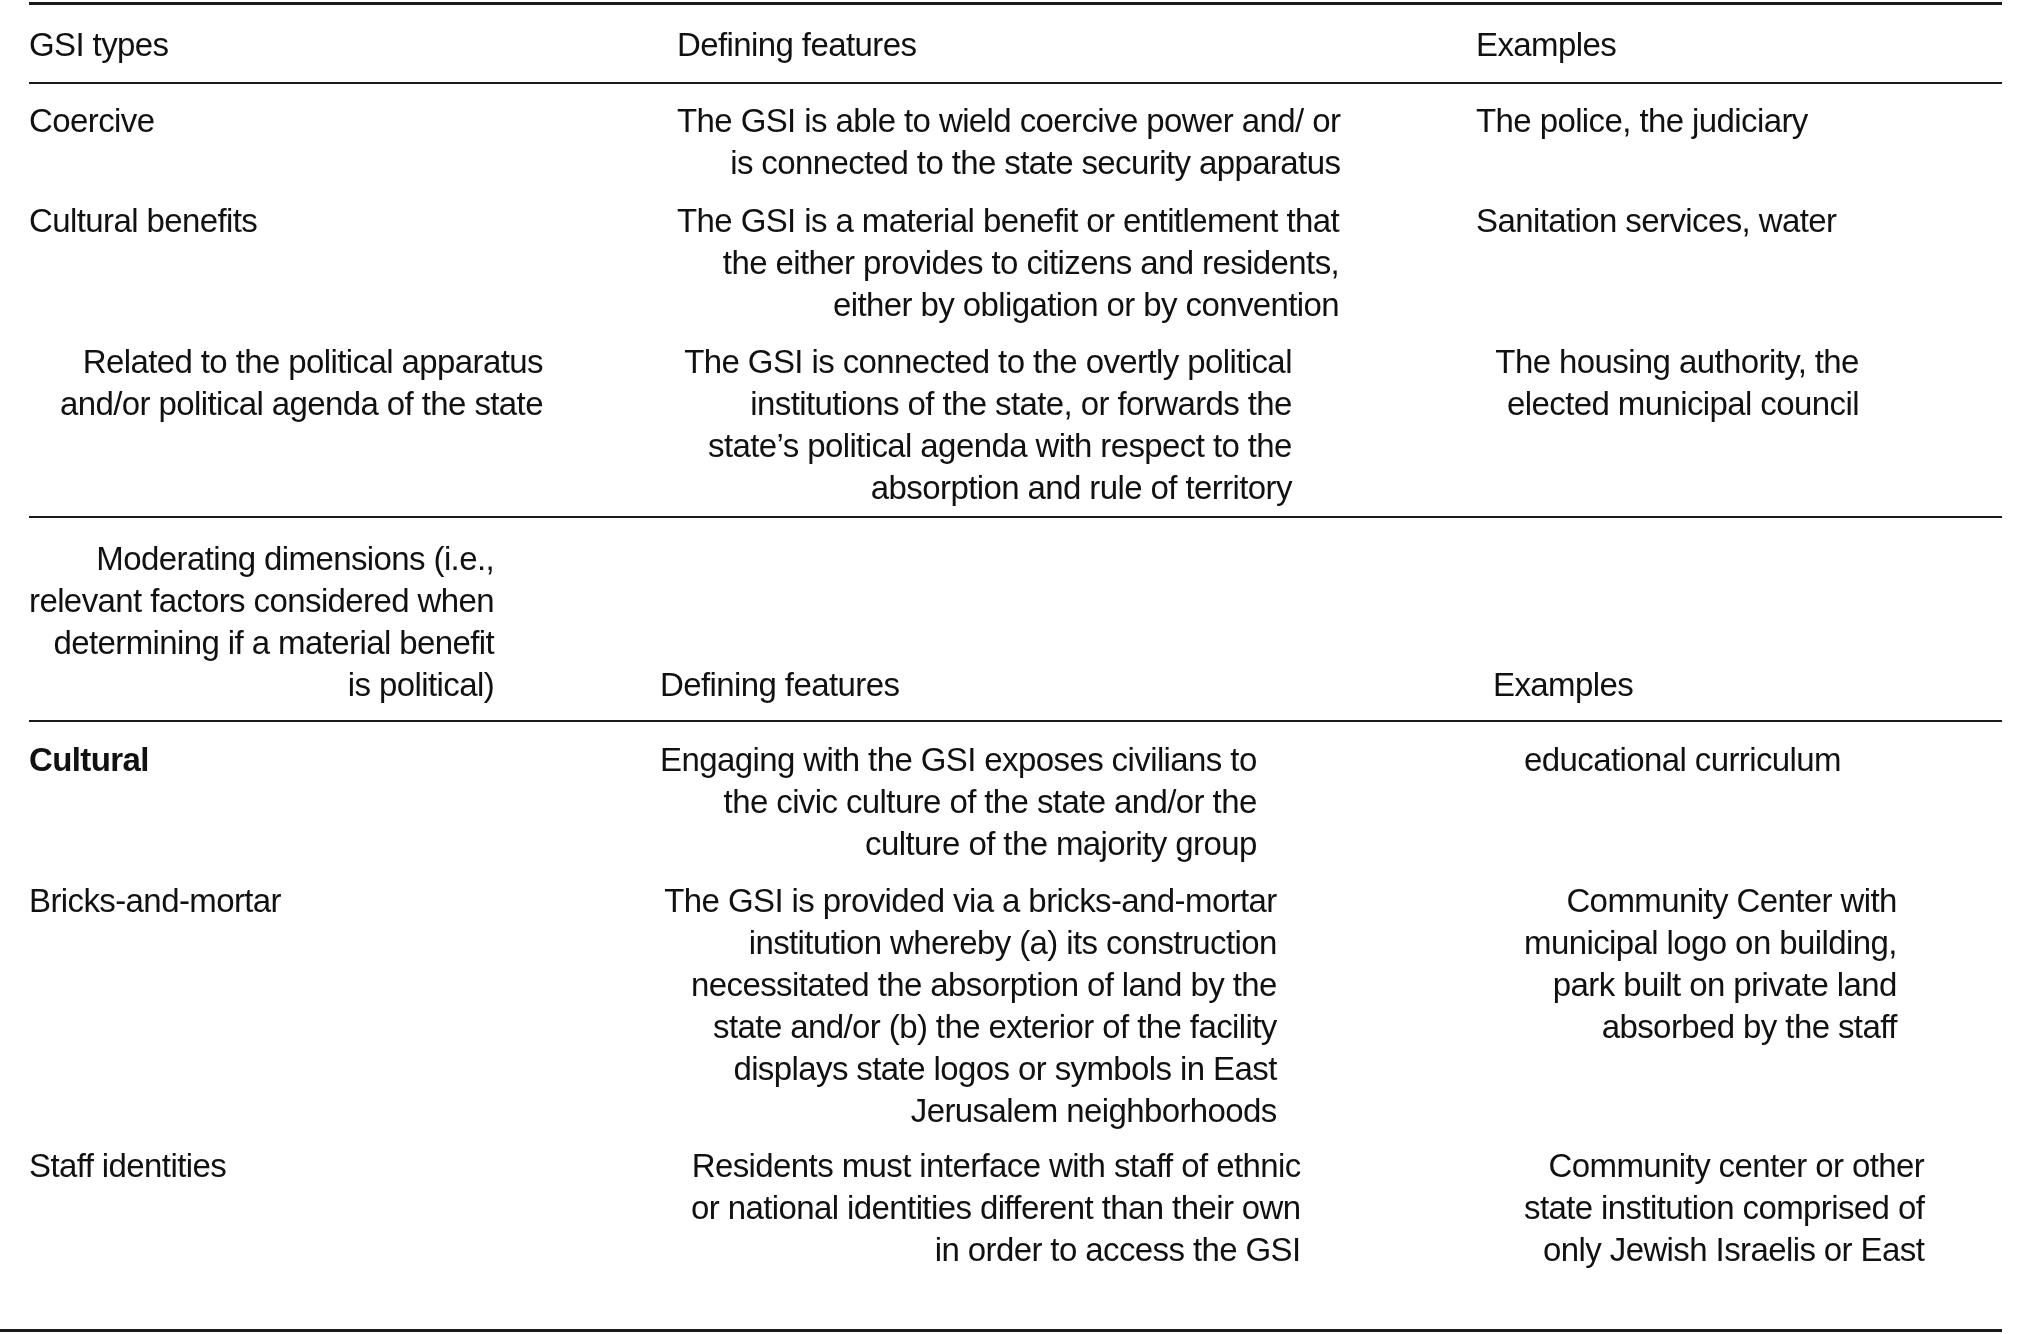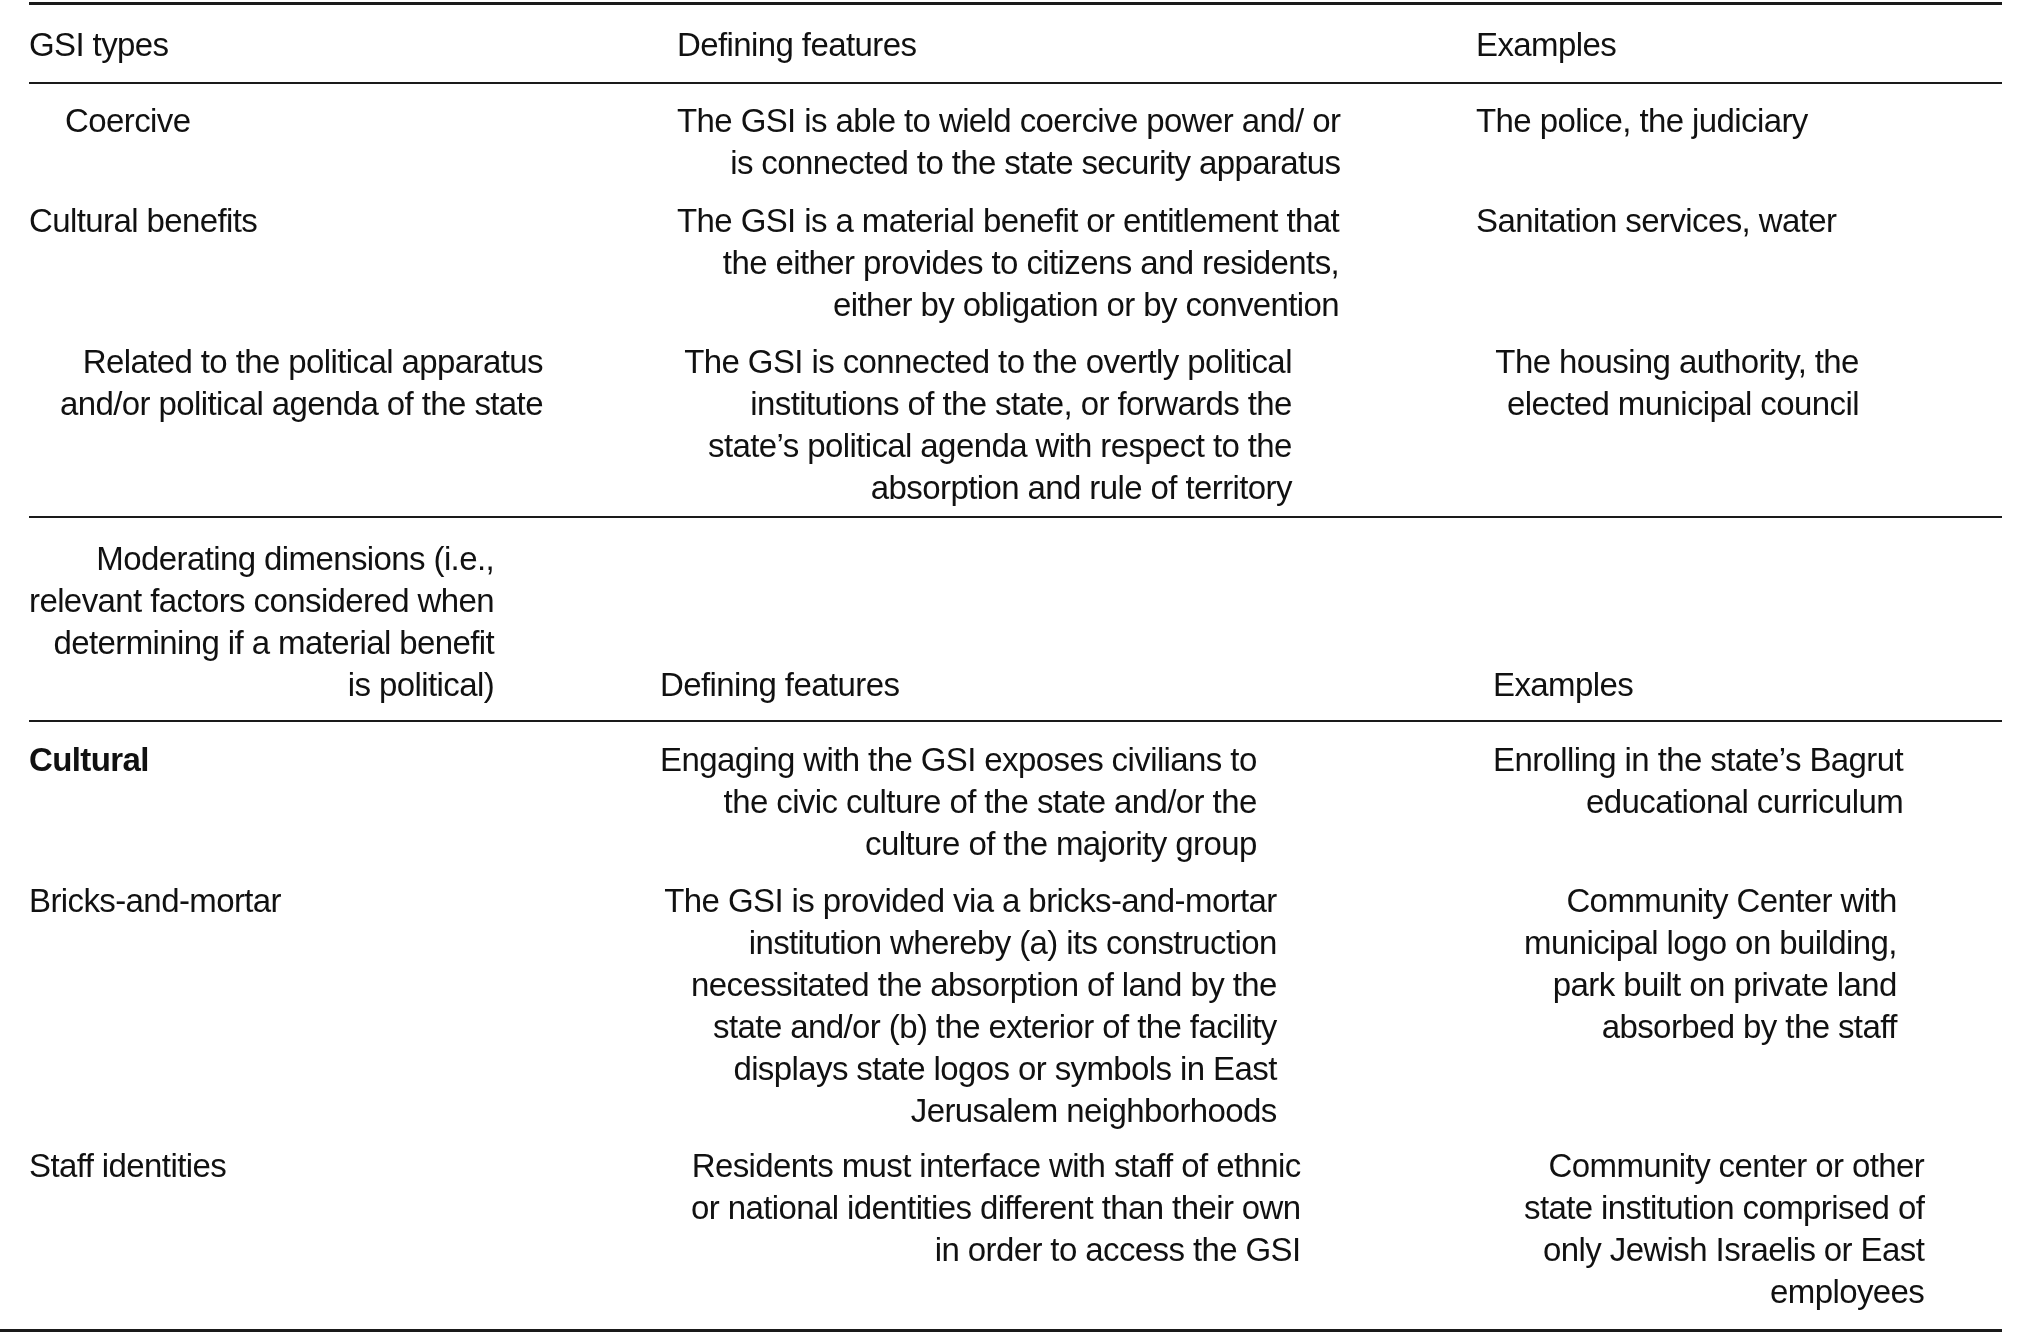--- a/index.html
+++ b/index.html
@@ -22,21 +22,21 @@
 <div class="cell" style="left:29px;top:24px;">
   <span class="line">GSI types</span>
 </div>
 <div class="cell" style="left:677px;top:24px;">
   <span class="line">Defining features</span>
 </div>
 <div class="cell" style="left:1476px;top:24px;">
   <span class="line">Examples</span>
 </div>
 
-<div class="cell" style="left:29px;top:100px;margin-left:36px;">
+<div class="cell" style="left:29px;top:100px;">
   <span class="line">Coercive</span>
 </div>
 <div class="cell" style="left:677px;top:100px;">
   <span class="line">The GSI is able to wield coercive power and/ or</span>
   <span class="line indent">is connected to the state security apparatus</span>
 </div>
 <div class="cell" style="left:1476px;top:100px;">
   <span class="line">The police, the judiciary</span>
 </div>
 
@@ -82,21 +82,20 @@
 
 <div class="cell" style="left:29px;top:739px;font-weight:bold;">
   <span class="line">Cultural</span>
 </div>
 <div class="cell" style="left:660px;top:739px;">
   <span class="line">Engaging with the GSI exposes civilians to</span>
   <span class="line indent">the civic culture of the state and/or the</span>
   <span class="line indent">culture of the majority group</span>
 </div>
 <div class="cell" style="left:1493px;top:739px;">
-  <span class="line">Enrolling in the state’s Bagrut</span>
   <span class="line indent">educational curriculum</span>
 </div>
 
 <div class="cell" style="left:29px;top:880px;">
   <span class="line">Bricks-and-mortar</span>
 </div>
 <div class="cell" style="left:660px;top:880px;">
   <span class="line">The GSI is provided via a bricks-and-mortar</span>
   <span class="line indent">institution whereby (a) its construction</span>
   <span class="line indent">necessitated the absorption of land by the</span>
@@ -116,14 +115,13 @@
 </div>
 <div class="cell" style="left:660px;top:1145px;">
   <span class="line">Residents must interface with staff of ethnic</span>
   <span class="line indent">or national identities different than their own</span>
   <span class="line indent">in order to access the GSI</span>
 </div>
 <div class="cell" style="left:1493px;top:1145px;">
   <span class="line">Community center or other</span>
   <span class="line indent">state institution comprised of</span>
   <span class="line indent">only Jewish Israelis or East</span>
-  <span class="line indent">employees</span>
 </div>
 
 </body></html>

